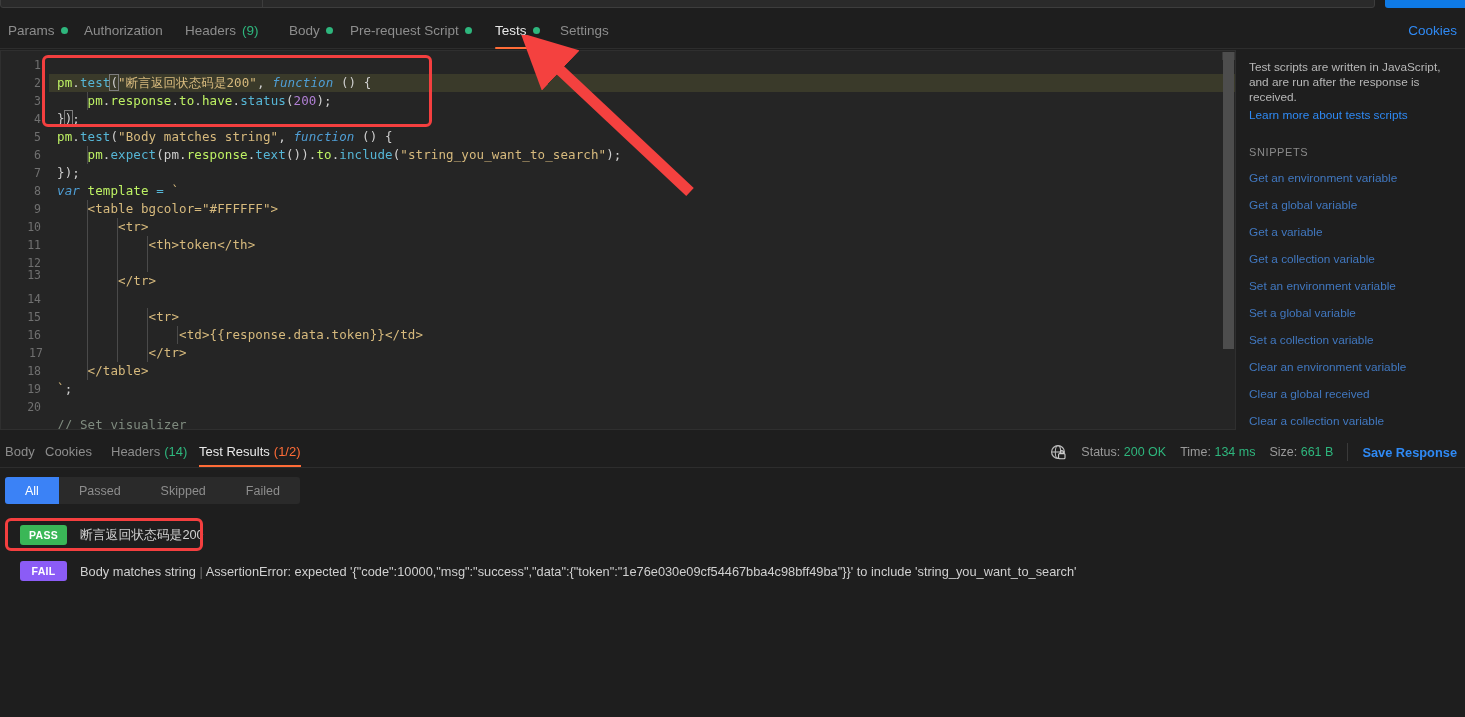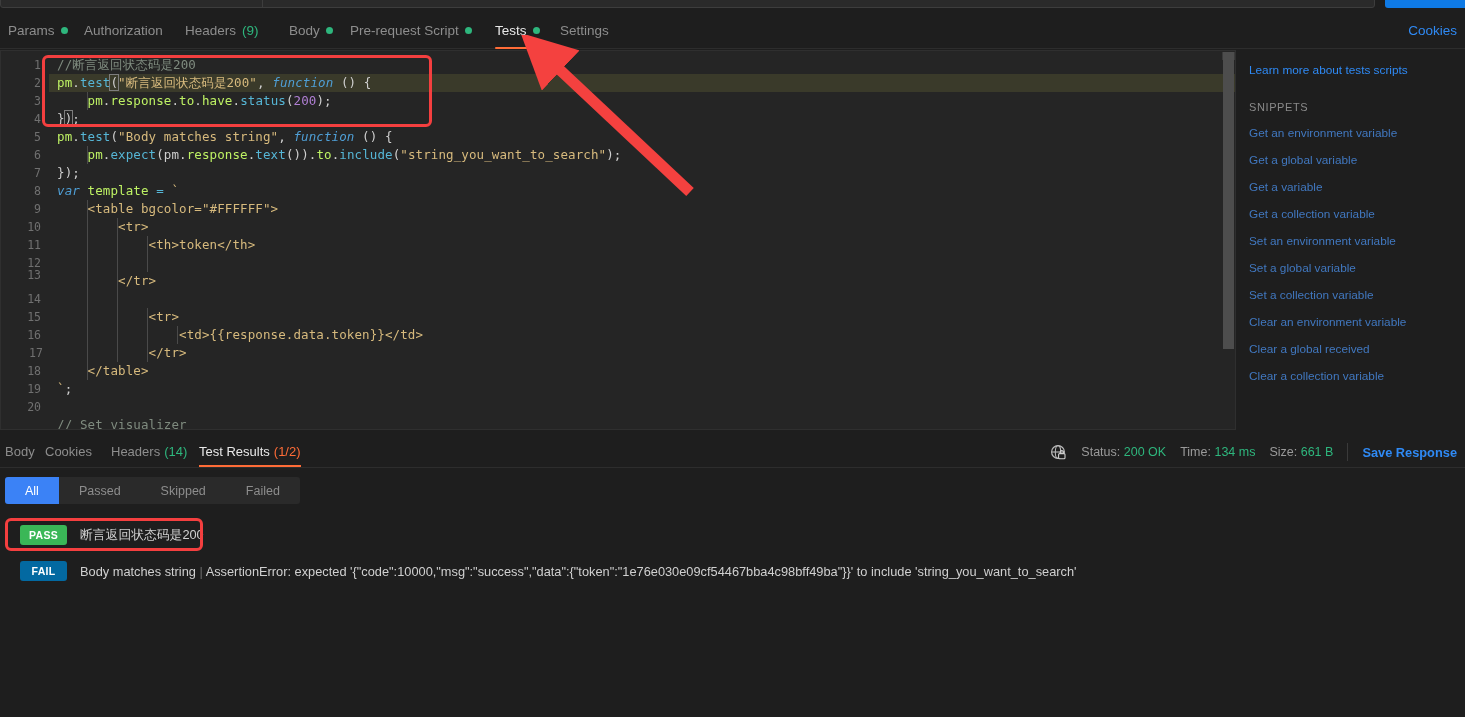--- a/index.html
+++ b/index.html
@@ -88,21 +88,21 @@
       background:#2a2a2a; border-radius:3px; overflow:hidden; }
   .pill { height:27px; padding:0 20px; display:flex; align-items:center;
       font-size:12.5px; color:#8d8d8d; cursor:pointer; }
   .pill.active { background:#3b82f6; color:#ffffff; }
 
   
   .trow { position:absolute; left:8px; width:1465px; height:30px; display:flex; align-items:center; }
   .badge { width:47px; height:20px; border-radius:3px; display:flex; align-items:center;
       justify-content:center; font-size:10.5px; font-weight:bold; color:#fff; letter-spacing:0.3px; }
   .badge.pass { background:#3ab757; }
-  .badge.fail { background:#0369a1; }
+  .badge.fail { background:#8b5cf6; }
   .tname { margin-left:13px; font-size:12.8px; color:#d0d0d0; white-space:nowrap; }
   .tsep  { color:#6a6a6a; }
 
   
   .annbox { position:absolute; border:3px solid #f43f3f; border-radius:6px;
       pointer-events:none; }
   #arrow-svg { position:absolute; left:500px; top:35px; width:220px; height:175px;
       pointer-events:none; }
 </style>
 </head>
@@ -162,21 +162,20 @@
       <div class="ln" style="top: 239px;">14</div>
       <div class="ln" style="top: 257px;">15</div>
       <div class="ln" style="top: 275px;">16</div>
       <div class="ln" style="top: 293px; padding-left: 28px;">17</div>
       <div class="ln" style="top: 311px;">18</div>
       <div class="ln" style="top: 329px;">19</div>
       <div class="ln" style="top: 347px;">20</div>
       <div class="ln" style="top: 384px;">21</div>
     </div>
   <div id="codearea">
-      <div class="cl" style="top: 5px;"><span class="com">//断言返回状态码是200</span></div>
       <div class="cl hl" style="top: 23px;"><span class="plain">pm</span><span class="pun">.</span><span class="fn">test</span><span class="brk">(</span><span class="str">"断言返回状态码是200"</span><span class="pun">, </span><span class="var">function</span><span class="pun"> () {</span></div>
       <div class="cl" style="top: 41px;"><span class="ind" style="left: 38.1px; top: 0px;"></span><span class="plain">    pm</span><span class="pun">.</span><span class="plain">response</span><span class="pun">.</span><span class="plain">to</span><span class="pun">.</span><span class="plain">have</span><span class="pun">.</span><span class="fn">status</span><span class="pun">(</span><span class="num">200</span><span class="pun">);</span></div>
       <div class="cl" style="top: 59px;"><span class="pun">}</span><span class="brk">)</span><span class="pun">;</span></div>
       <div class="cl" style="top: 77px;"><span class="plain">pm</span><span class="pun">.</span><span class="fn">test</span><span class="pun">(</span><span class="str">"Body matches string"</span><span class="pun">, </span><span class="var">function</span><span class="pun"> () {</span></div>
       <div class="cl" style="top: 95px;"><span class="ind" style="left: 38.1px; top: 0px;"></span><span class="plain">    pm</span><span class="pun">.</span><span class="fn">expect</span><span class="pun">(pm</span><span class="pun">.</span><span class="plain">response</span><span class="pun">.</span><span class="fn">text</span><span class="pun">()).</span><span class="plain">to</span><span class="pun">.</span><span class="fn">include</span><span class="pun">(</span><span class="str">"string_you_want_to_search"</span><span class="pun">);</span></div>
       <div class="cl" style="top: 113px;"><span class="pun">});</span></div>
       <div class="cl" style="top: 131px;"><span class="var">var</span><span class="plain"> template </span><span class="fn">=</span><span class="str"> `</span></div>
       <div class="cl" style="top: 149px;"><span class="ind" style="left: 38.1px; top: 0px;"></span><span class="str">    &lt;table bgcolor="#FFFFFF"&gt;</span></div>
       <div class="cl" style="top: 167px;"><span class="ind" style="left: 38.1px; top: 0px;"></span><span class="ind" style="left: 68.2px; top: 0px;"></span><span class="str">        &lt;tr&gt;</span></div>
       <div class="cl" style="top: 185px;"><span class="ind" style="left: 38.1px; top: 0px;"></span><span class="ind" style="left: 68.2px; top: 0px;"></span><span class="ind" style="left: 98.3px; top: 0px;"></span><span class="str">            &lt;th&gt;token&lt;/th&gt;</span></div>
@@ -189,20 +188,21 @@
       <div class="cl" style="top: 311px;"><span class="ind" style="left: 38.1px; top: 0px;"></span><span class="str">    &lt;/table&gt;</span></div>
       <div class="cl" style="top: 329px;"><span class="str">`</span><span class="pun">;</span></div>
       <div class="cl" style="top: 347px;"><span class="plain"></span></div>
       <div class="cl" style="top: 365px;"><span class="com">// Set visualizer</span></div>
     </div>
   <div id="hscrollrow"></div>
   <div id="vscroll"></div>
 </div>
 
 <div id="snippets">
+  <div id="snip-desc">Test scripts are written in JavaScript, and are run after the response is received.</div>
   <div id="snip-learn">Learn more about tests scripts</div>
   <div id="snip-head">SNIPPETS</div>
   <div id="snip-list">
       <div class="snip">Get an environment variable</div>
       <div class="snip">Get a global variable</div>
       <div class="snip">Get a variable</div>
       <div class="snip">Get a collection variable</div>
       <div class="snip">Set an environment variable</div>
       <div class="snip">Set a global variable</div>
       <div class="snip">Set a collection variable</div>

